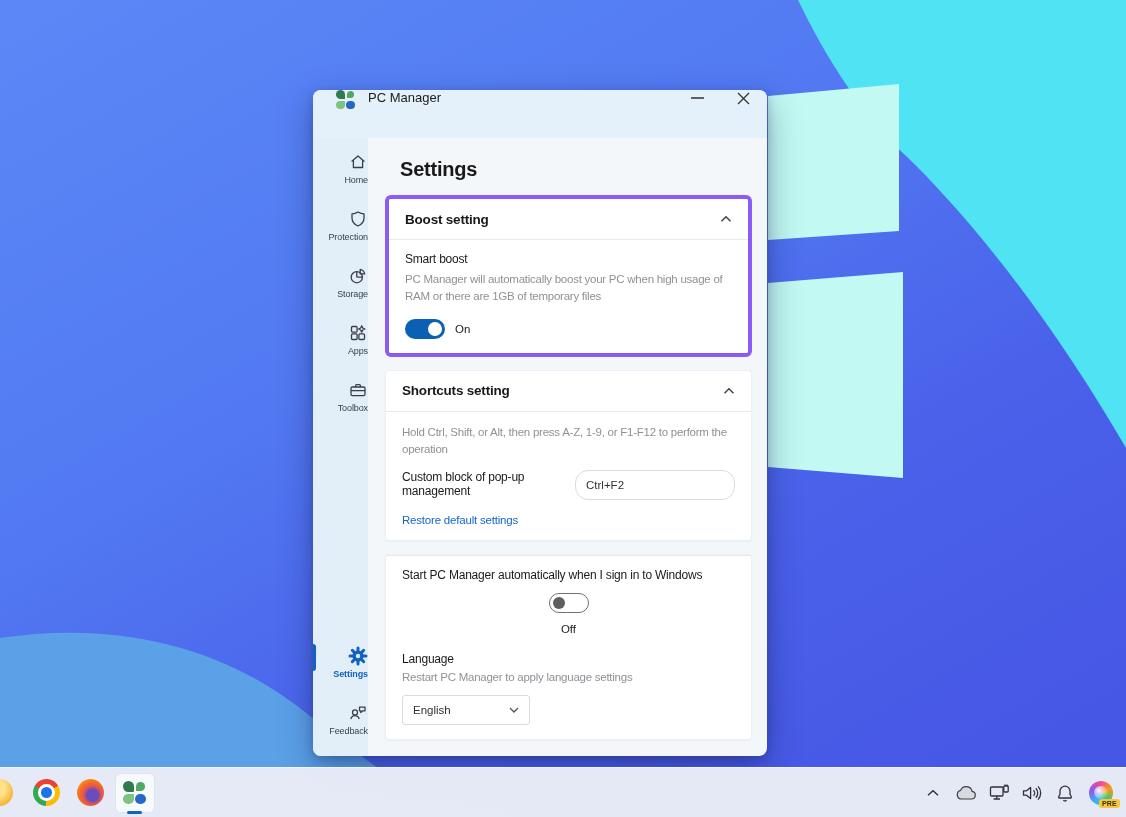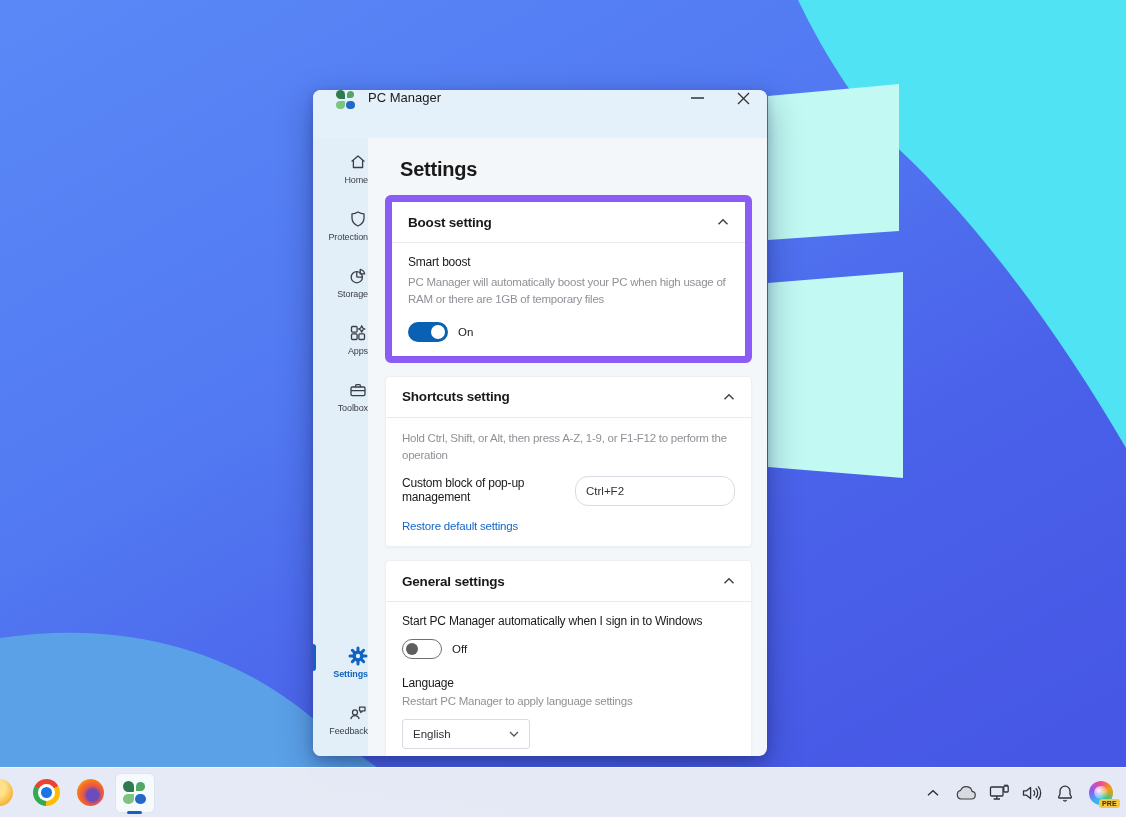--- a/index.html
+++ b/index.html
@@ -53,21 +53,21 @@
     align-items:flex-end;justify-content:flex-start;cursor:default;}
   .side-item .lbl{font-size:9px;color:#3b3f45;margin-top:3px;letter-spacing:-.1px;}
   .side-item.selected .lbl{color:#1063c0;font-weight:bold;}
   .side-item.selected::before{content:"";position:absolute;left:0;top:-2px;width:3px;height:27px;
     background:#1063c0;border-radius:0 3px 3px 0;}
   .mt-auto{margin-top:auto;}
   
   .main{flex:1;padding:0 15px 0 17px;overflow:hidden;}
   .page-title{margin:20px 0 0 15px;font-size:20px;font-weight:600;color:#191919;letter-spacing:-.2px;}
   .card{background:#fff;border:1px solid #eceff3;border-radius:4px;box-shadow:0 1px 2px rgba(0,0,0,.04);}
-  .highlight-box{margin-top:14px;border:7px solid #8b5cf6;border-radius:6px;}
+  .highlight-box{margin-top:14px;border:4px solid #8b5cf6;border-radius:6px;}
   .highlight-box .card{border:none;border-radius:2px;}
   .card-head{height:40px;display:flex;align-items:center;justify-content:space-between;padding:0 16px;}
   .card-head .ttl{font-size:13.5px;font-weight:600;color:#191919;letter-spacing:-.2px;}
   .divider{border-top:1px solid #e9e9e9;}
   .card-body{padding:12px 16px 14px;}
   .t-label{font-size:12px;color:#1a1a1a;letter-spacing:-.2px;}
   .t-gray{font-size:11.5px;color:#8e9196;letter-spacing:-.25px;line-height:1.5;}
   .t-link{font-size:11.5px;color:#1566c5;letter-spacing:-.2px;cursor:pointer;}
   .toggle-row{display:flex;align-items:center;gap:10px;margin-top:13px;}
   .toggle{position:relative;width:40px;height:20px;border-radius:10px;cursor:pointer;}
@@ -240,30 +240,24 @@
               <div class="t-label field-label">Custom block of pop-up management</div>
               <div class="textbox">Ctrl+F2</div>
             </div>
             <div class="t-link" style="margin-top:14px;">Restore default settings</div>
           </div>
         </div>
 
         <div class="gap"></div>
 
         <div class="card">
-          <div class="card-head">
-            <span class="ttl">General settings</span>
-            <svg width="12" height="8" viewBox="0 0 12 8" fill="none" stroke="#444" stroke-width="1.5">
-                <path d="M1.5 6.2 L6 1.8 L10.5 6.2"></path>
-              </svg>
-          </div>
           <div class="divider"></div>
           <div class="card-body">
             <div class="t-label">Start PC Manager automatically when I sign in to Windows</div>
-            <div class="toggle-row" style="margin-top:11px;">
+            <div class="toggle-row" style="margin-top:11px;flex-direction:column;">
               <span class="toggle off">
                   <i></i>
                 </span>
               <span class="toggle-lbl">Off</span>
             </div>
             <div class="t-label" style="margin-top:17px;">Language</div>
             <div class="t-gray" style="margin-top:3px;">Restart PC Manager to apply language settings</div>
             <div class="dropdown">
               <span class="val">English</span>
               <svg width="10" height="6" viewBox="0 0 10 6" fill="none" stroke="#555" stroke-width="1.3">

